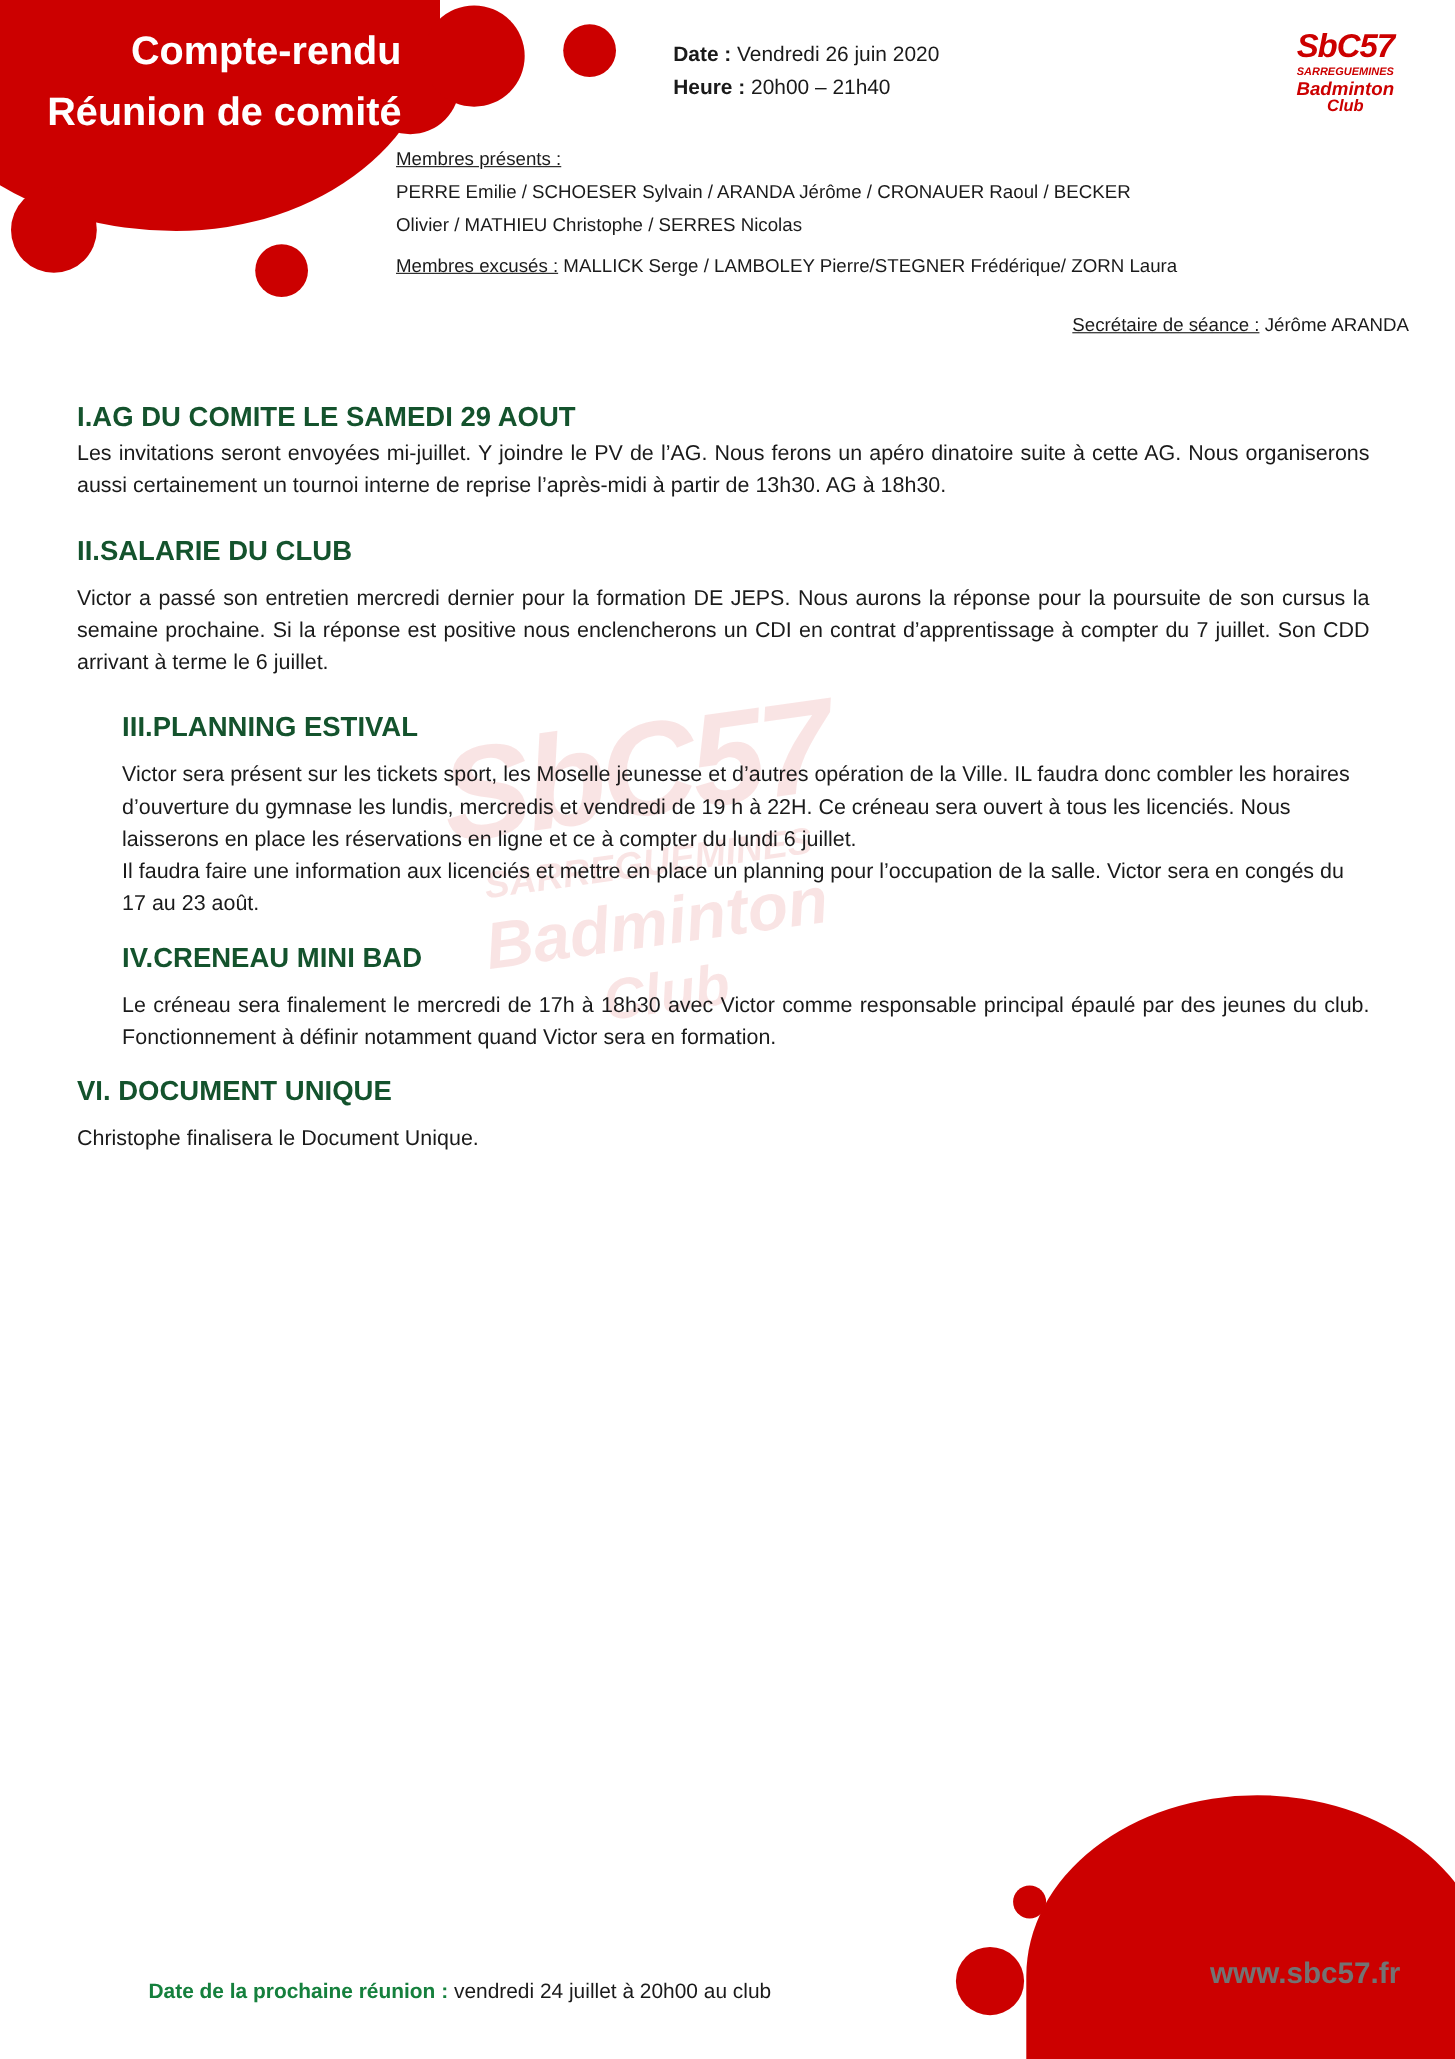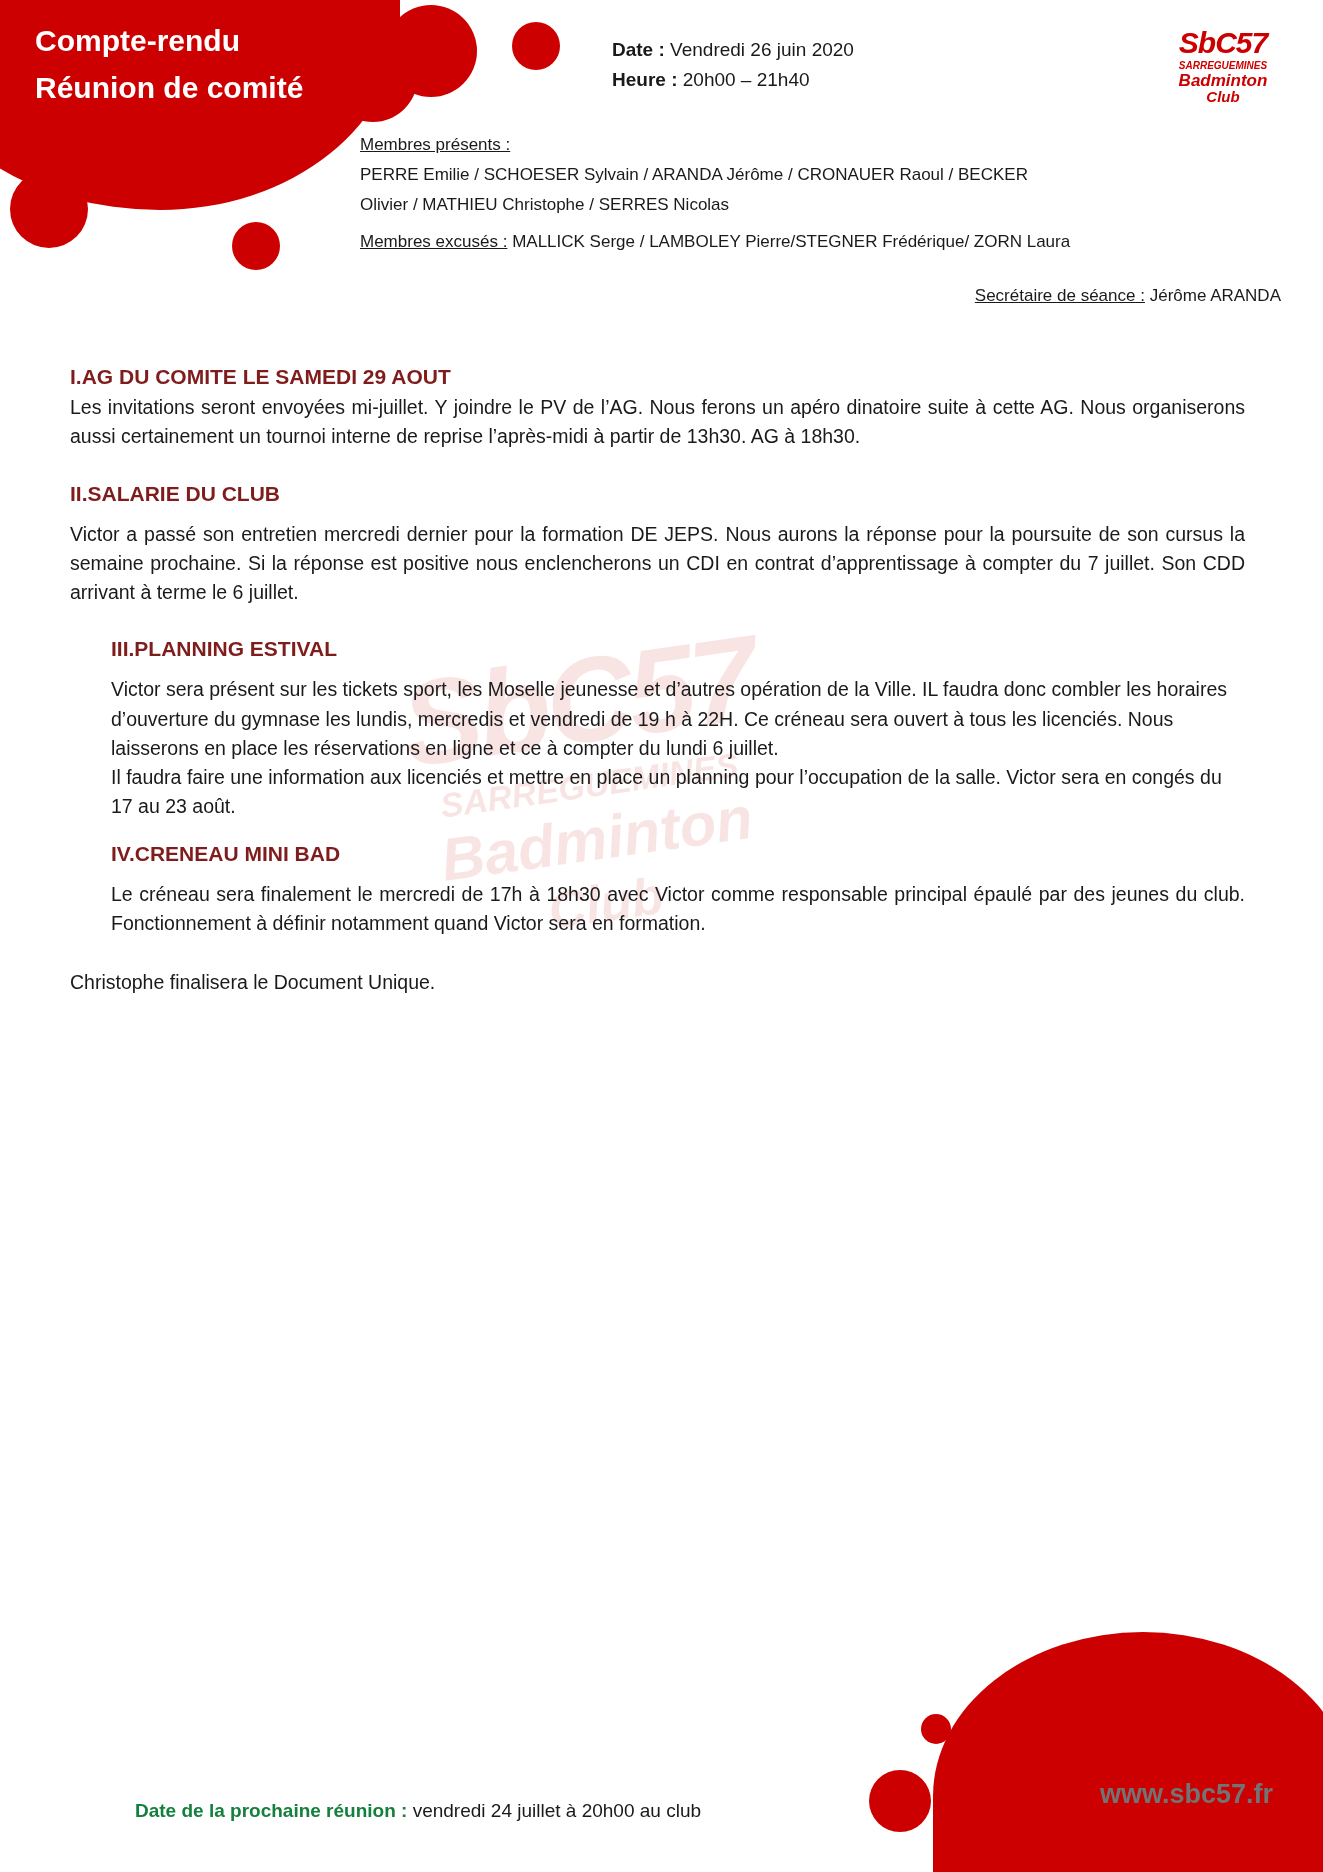--- a/index.html
+++ b/index.html
@@ -77,24 +77,24 @@
     height: 48px;
     background: #cc0000;
     border-radius: 50%;
   }
 
   .header-title {
     position: absolute;
     left: 35px;
     top: 18px;
     width: 330px;
-    text-align: left;
+    text-align: right;
     color: #ffffff;
     font-weight: bold;
-    font-size: 30px;
+    font-size: 36px;
     line-height: 1.55;
     z-index: 5;
   }
   .header-title .line2 { white-space: nowrap; }
 
   
   .logo-top {
     position: absolute;
     right: 40px;
     top: 18px;
@@ -195,23 +195,23 @@
 
   
   .content {
     position: absolute;
     left: 70px;
     top: 365px;
     width: 1175px;
     z-index: 2;
   }
   .sec-title {
-    color: #7f1d1d;
-    font-weight: bold;
-    font-size: 21px;
+    color: #14532d;
+    font-weight: bold;
+    font-size: 25px;
     margin: 0 0 4px 0;
   }
   .sec-body {
     font-size: 19.5px;
     line-height: 1.5;
     text-align: justify;
     margin: 0;
   }
   .sec-body.left { text-align: left; }
   .block { margin-bottom: 30px; }
@@ -355,20 +355,21 @@
   </div>
 
   <div class="block tight">
     <p class="sec-title">IV.CRENEAU MINI BAD</p>
     <div class="gap-sm"></div>
     <p class="sec-body">Le créneau sera finalement le mercredi de 17h à 18h30 avec Victor comme responsable principal épaulé par des jeunes du club. Fonctionnement à définir notamment quand Victor sera en formation.</p>
   </div>
 
 
   <div class="block">
+    <p class="sec-title">VI. DOCUMENT UNIQUE</p>
     <div class="gap-sm"></div>
     <p class="sec-body">Christophe finalisera le Document Unique.</p>
   </div>
 
 </div>
 
 <div class="footer-note">
   <span class="lbl">Date de la prochaine réunion :</span>
   <span>vendredi 24 juillet à 20h00  au club</span>
 </div>

